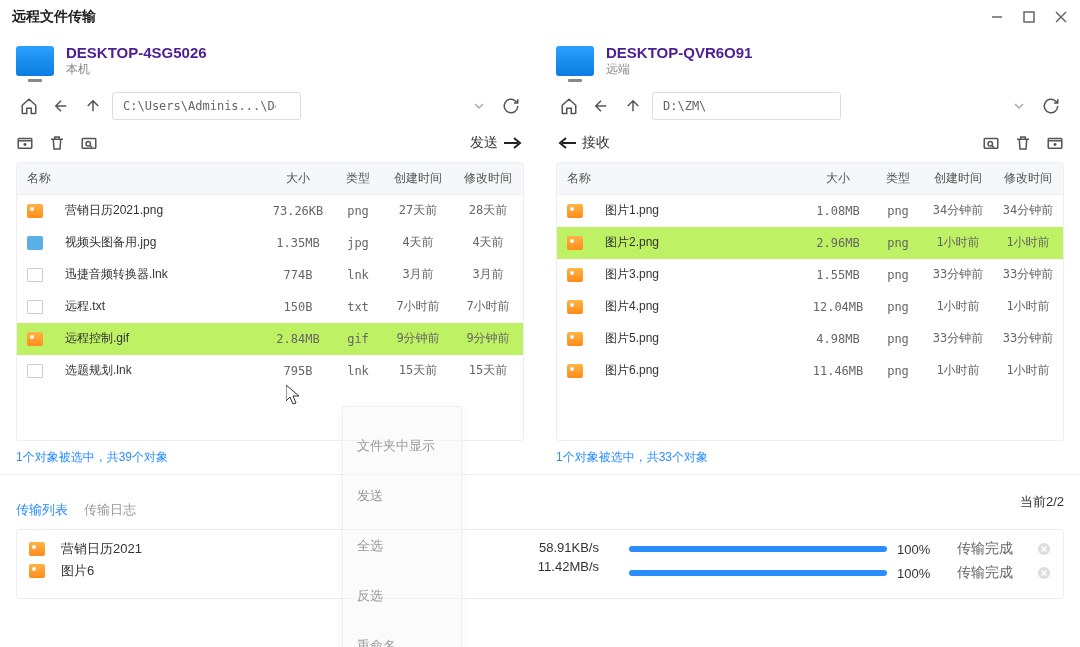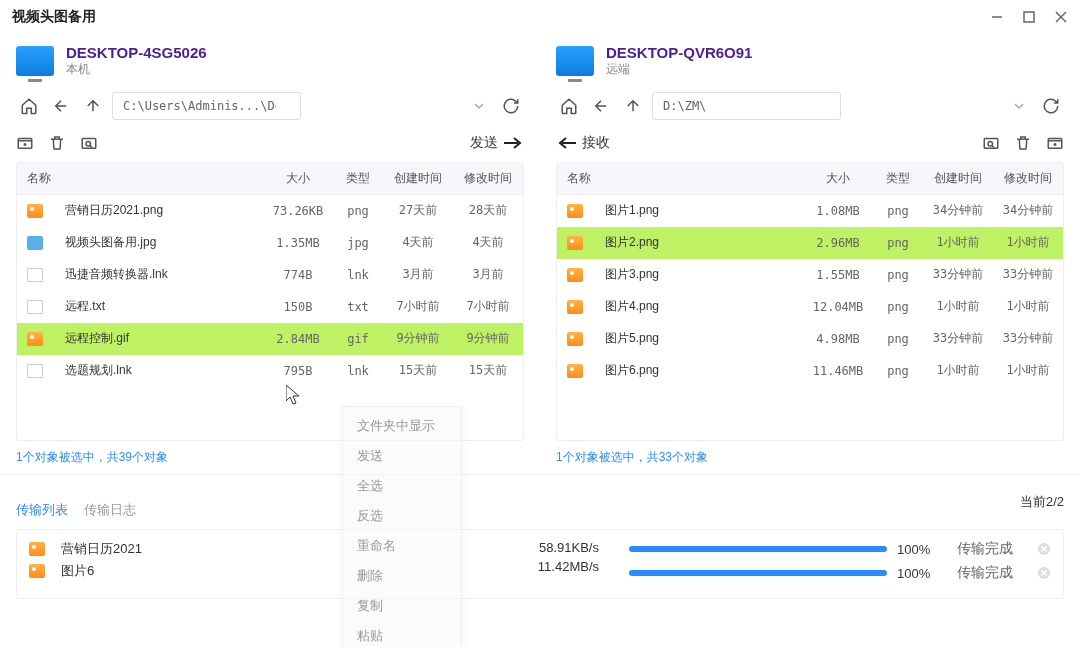--- a/index.html
+++ b/index.html
@@ -113,33 +113,33 @@
   position: absolute;
   left: 342px; top: 406px;
   width: 120px;
   background: rgba(248,248,248,0.5);
   border: 1px solid rgba(230,230,230,0.5);
   box-shadow: 0 2px 8px rgba(0,0,0,0.05);
   z-index: 100;
   font-size: 13px; color: #999;
   padding: 4px 0;
 }
-.context-menu .mi { padding: 6px 14px; cursor: pointer; }
+.context-menu .mi { padding: 6px 14px; cursor: pointer; margin-top: 20px; }
 
 svg { display: block; }
 .cursor-arrow {
   position: absolute; left: 286px; top: 385px; z-index: 200;
   pointer-events: none;
 }
 </style>
 </head>
 <body>
 
 <div class="titlebar">
-  <div class="title-text">视频头图备用</div>
+  <div class="title-text">远程文件传输</div>
   <div class="win-controls">
     <span class="win-btn">
       <svg width="14" height="14" viewBox="0 0 14 14">
           <line x1="2" y1="7" x2="12" y2="7" stroke="#666" stroke-width="1.5"></line>
         </svg>
     </span>
     <span class="win-btn">
       <svg width="14" height="14" viewBox="0 0 14 14">
           <rect x="2" y="2" width="10" height="10" fill="none" stroke="#666" stroke-width="1.5"></rect>
         </svg>

